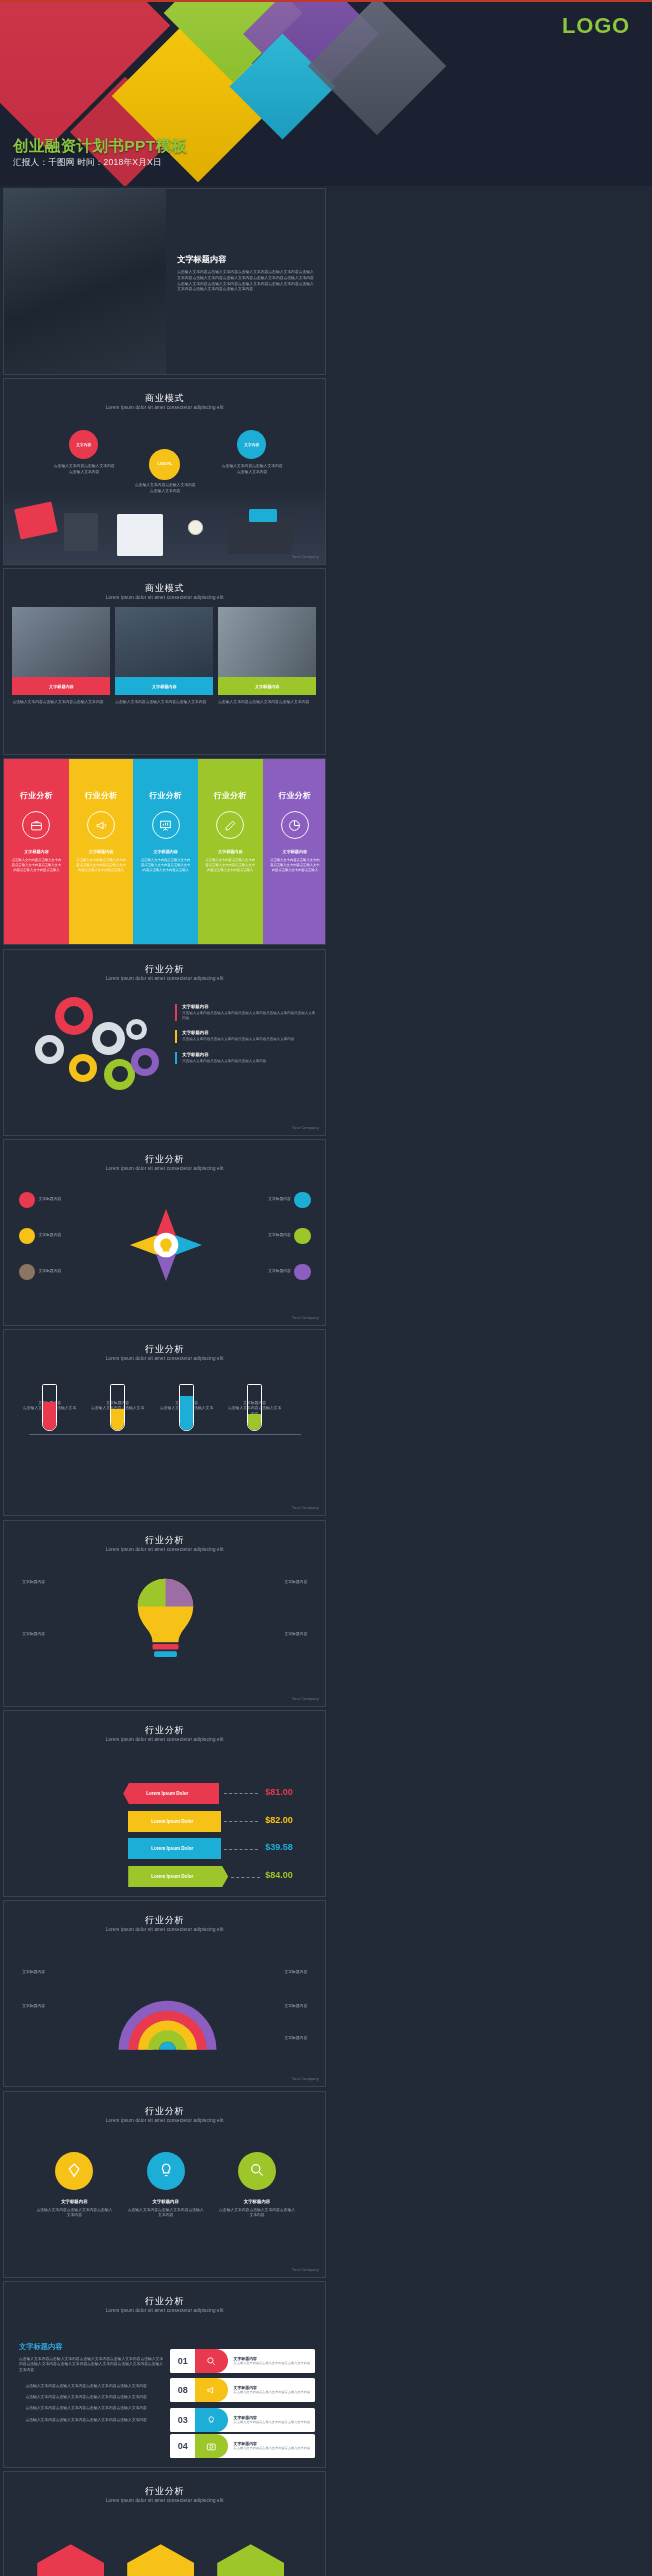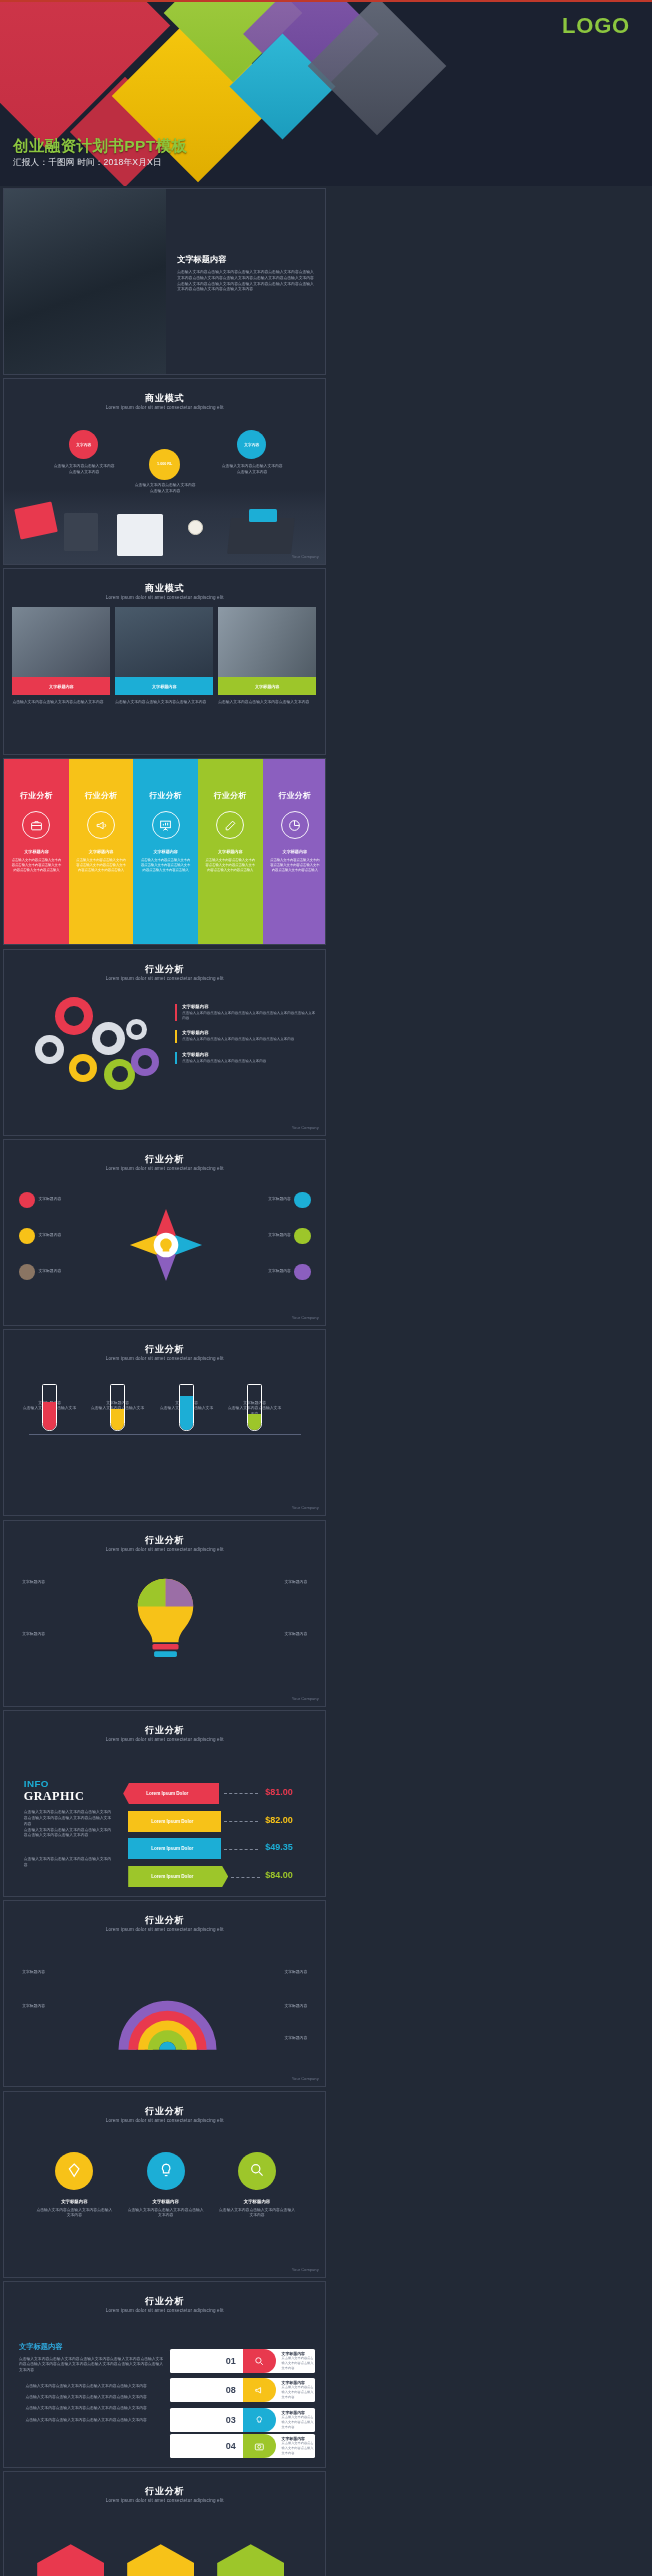--- a/index.html
+++ b/index.html
@@ -43,21 +43,21 @@
   }
 
   
   .grid { display:flex; flex-wrap:wrap; padding:1.6px 1.6px 0 1.6px; }
   .slide {
     width:323px; height:187px; margin:0 1.6px 3.3px 1.6px;
     background:#232a38; border:0.8px solid #3a4152;
     position:relative; overflow:hidden;
   }
   .sl-title { position:absolute; left:0; right:0; top:13px; text-align:center;
-    color:#fff; font-size:9px; font-weight:bold; letter-spacing:0.8px; }
+    color:#fff; font-size:9px; font-weight:normal; letter-spacing:0.8px; }
   .sl-sub { position:absolute; left:0; right:0; top:26px; text-align:center;
     color:#9aa2b3; font-size:4.5px; letter-spacing:0.2px; }
   .corner { position:absolute; right:6.5px; bottom:4.9px; color:#6b7386; font-size:4.1px; }
 
   .ph { color:#aab2c2; font-size:3.8px; line-height:1.5; }
   .phw { color:#fff; font-size:4.4px; font-weight:bold; }
 
   
   .photo { background:linear-gradient(135deg,#55606f,#2f3743); position:absolute; }
   .photo.b { background:linear-gradient(140deg,#7a8794,#3d4654); }
@@ -122,21 +122,21 @@
   .ig-price { position:absolute; font-size:9px; font-weight:bold; }
   .ig-dash { position:absolute; height:0.8px; border-top:0.8px dashed #7f8798; }
 
   
   .bigcirc { width:38px; height:38px; border-radius:50%; display:flex;
     align-items:center; justify-content:center; }
 
   
   .nrow { position:absolute; right:9.8px; width:145px; height:24.5px; background:#fff;
     border-radius:1.6px; display:flex; align-items:center; overflow:hidden; }
-  .nrow .num { width:24.5px; text-align:center; color:#3a4459; font-size:9px; font-weight:bold;margin-left:48px; }
+  .nrow .num { width:24.5px; text-align:center; color:#3a4459; font-size:9px; font-weight:bold; }
   .nrow .half { width:33px; height:24.5px; display:flex; align-items:center; justify-content:center;
     border-radius:0 16.3px 16.3px 0; }
   .nrow .txt { flex:1; padding-left:5.7px; }
   .nrow .txt b { display:block; color:#2e3647; font-size:3.9px; }
   .nrow .txt i { display:block; color:#7a8394; font-size:3.2px; font-style:normal; line-height:1.5; }
 </style>
 </head>
 <body>
 
 <div class="page">
@@ -402,44 +402,37 @@
       <div class="ph" style="position:absolute;left:18px;top:59px;width:73px">文字标题内容</div>
       <div class="ph" style="position:absolute;left:18px;top:111px;width:73px">文字标题内容</div>
       <div class="ph" style="position:absolute;right:18px;top:59px;width:73px;text-align:right">文字标题内容</div>
       <div class="ph" style="position:absolute;right:18px;top:111px;width:73px;text-align:right">文字标题内容</div>
       <div class="corner">Your Company</div>
     </div>
 
     <div class="slide">
       <div class="sl-title">行业分析</div>
       <div class="sl-sub">Lorem ipsum dolor sit amet consectetur adipiscing elit</div>
-      <div style="position:absolute;left:19.6px;top:67px;width:90px">
-        <div style="color:#1caed6;font-size:9.8px;font-weight:bold;letter-spacing:0.4px">INFO</div>
-        <div style="color:#fff;font-size:12.2px;font-weight:bold;font-family:'Liberation Serif',serif;letter-spacing:0.4px">GRAPHIC</div>
-        <div class="ph" style="margin-top:6.5px">点击输入文本内容点击输入文本内容点击输入文本内容点击输入文本内容点击输入文本内容点击输入文本内容</div>
-        <div class="ph">点击输入文本内容点击输入文本内容点击输入文本内容点击输入文本内容点击输入文本内容</div>
-        <div class="ph" style="margin-top:18px">点击输入文本内容点击输入文本内容点击输入文本内容</div>
-      </div>
       <div style="position:absolute;left:119px;top:72px;width:96px;height:21px;background:#e8394e;clip-path:polygon(6% 0,100% 0,100% 100%,6% 100%,0 50%)" class="ig-arrow">
         <span>Lorem Ipsum Dolor</span>
       </div>
       <div class="ig-dash" style="left:220px;top:82px;width:34px"></div>
       <div class="ig-price" style="left:261px;top:76px;color:#e8394e">$81.00</div>
 
       <div style="position:absolute;left:124px;top:100px;width:93px;height:21px;background:#f7c218" class="ig-arrow">
         <span>Lorem Ipsum Dolor</span>
       </div>
       <div class="ig-dash" style="left:220px;top:110px;width:34px"></div>
       <div class="ig-price" style="left:261px;top:104px;color:#f7c218">$82.00</div>
 
       <div style="position:absolute;left:124px;top:127px;width:93px;height:21px;background:#1caed6" class="ig-arrow">
         <span>Lorem Ipsum Dolor</span>
       </div>
       <div class="ig-dash" style="left:220px;top:138px;width:34px"></div>
-      <div class="ig-price" style="left:261px;top:131px;color:#1caed6">$49.35</div>
+      <div class="ig-price" style="left:261px;top:131px;color:#1caed6">$39.58</div>
 
       <div style="position:absolute;left:124px;top:155px;width:100px;height:21px;background:#9dc62a;clip-path:polygon(0 0,94% 0,100% 50%,94% 100%,0 100%)" class="ig-arrow">
         <span>Lorem Ipsum Dolor</span>
       </div>
       <div class="ig-dash" style="left:227px;top:166px;width:29px"></div>
       <div class="ig-price" style="left:261px;top:159px;color:#9dc62a">$84.00</div>
     </div>
 
     <div class="slide">
       <div class="sl-title">行业分析</div>

